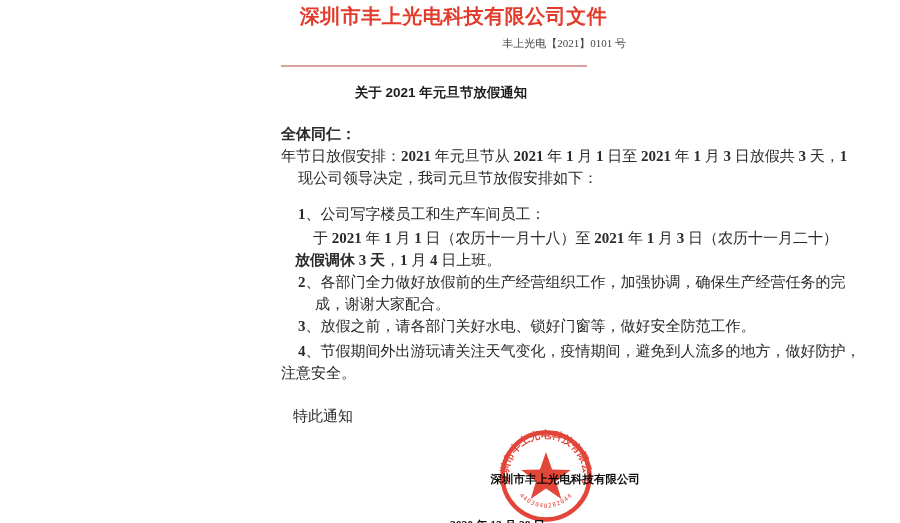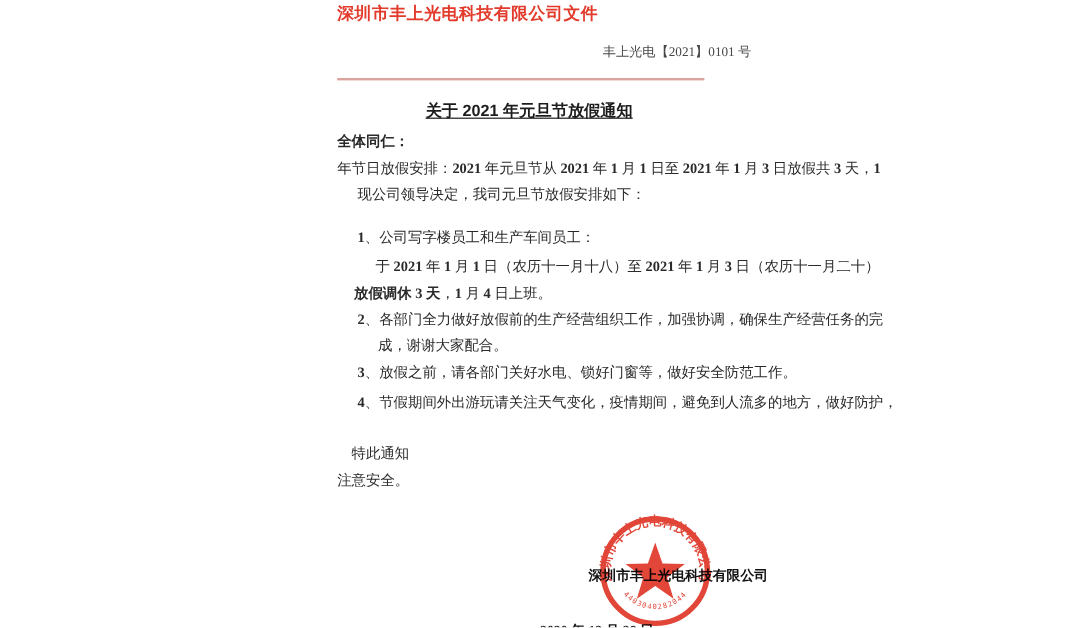--- a/index.html
+++ b/index.html
@@ -7,42 +7,42 @@
     position:relative;
     width:900px;height:523px;
     background:#ffffff;
     overflow:hidden;
     font-family:"Liberation Serif","DejaVu Serif",serif;
     color:#2a2a2a;
   }
   .col{position:absolute;left:281px;top:0;width:345px;}
   .org-title{
     position:absolute;left:0;top:3px;width:345px;
-    text-align:left;
+    text-align:center;
     font-family:"Liberation Sans","DejaVu Sans",sans-serif;
-    font-weight:bold;font-size:14px;letter-spacing:.5px;
+    font-weight:bold;font-size:20px;letter-spacing:.5px;
     color:#e23a2b;white-space:nowrap;
   }
   .doc-no{
     position:absolute;left:0;top:36px;width:345px;
     text-align:right;font-size:11px;color:#474747;white-space:nowrap;
   }
   .rule{
     position:absolute;left:0;top:65px;width:306px;height:2px;
     background:#dba39d;
   }
   .notice-title{
     position:absolute;left:0;top:84px;width:320px;
     text-align:center;
     font-family:"Liberation Sans","DejaVu Sans",sans-serif;
-    font-weight:bold;font-size:13.5px;color:#1c1c1c;white-space:nowrap;text-decoration:underline;
+    font-weight:bold;font-size:13.5px;color:#1c1c1c;white-space:nowrap;
   }
   .body-block{
-    position:absolute;left:0;top:107px;width:345px;
-    font-size:12px;line-height:22px;
+    position:absolute;left:0;top:123px;width:345px;
+    font-size:15px;line-height:22px;
   }
   .bl{white-space:nowrap;}
   .b{font-weight:bold;}
   .greet{font-weight:bold;}
   .mt14{margin-top:14px;}
   .mt2{margin-top:2px;}
   .mt3{margin-top:3px;text-align:center;}
   .closing{margin-top:21px;padding-left:12px;}
   .sig{
     position:absolute;left:450px;top:472px;width:190px;
@@ -74,22 +74,22 @@
       <div class="bl greet">全体同仁：</div>
       <div class="bl"><span>年节日放假安排：</span><span class="b">2021</span><span> 年元旦节从 </span><span class="b">2021</span><span> 年 </span><span class="b">1</span><span> 月 </span><span class="b">1</span><span> 日至 </span><span class="b">2021</span><span> 年 </span><span class="b">1</span><span> 月 </span><span class="b">3</span><span> 日放假共 </span><span class="b">3</span><span> 天，</span><span class="b">1</span></div>
       <div class="bl" style="padding-left:17px"><span>现公司领导决定，我司元旦节放假安排如下：</span></div>
       <div class="bl mt14" style="padding-left:17px"><span class="b">1</span><span>、公司写字楼员工和生产车间员工：</span></div>
       <div class="bl mt2" style="padding-left:32px"><span>于 </span><span class="b">2021</span><span> 年 </span><span class="b">1</span><span> 月 </span><span class="b">1</span><span> 日（农历十一月十八）至 </span><span class="b">2021</span><span> 年 </span><span class="b">1</span><span> 月 </span><span class="b">3</span><span> 日（农历十一月二十）</span></div>
       <div class="bl" style="padding-left:14px"><span class="b">放假调休 3 天</span><span>，</span><span class="b">1</span><span> 月 </span><span class="b">4</span><span> 日上班。</span></div>
       <div class="bl" style="padding-left:17px"><span class="b">2</span><span>、各部门全力做好放假前的生产经营组织工作，加强协调，确保生产经营任务的完</span></div>
       <div class="bl" style="padding-left:34px"><span>成，谢谢大家配合。</span></div>
       <div class="bl" style="padding-left:17px"><span class="b">3</span><span>、放假之前，请各部门关好水电、锁好门窗等，做好安全防范工作。</span></div>
       <div class="bl mt3" style="padding-left:17px"><span class="b">4</span><span>、节假期间外出游玩请关注天气变化，疫情期间，避免到人流多的地方，做好防护，</span></div>
+      <div class="bl"><span>注意安全。</span></div>
       <div class="bl closing">特此通知</div>
-      <div class="bl"><span>注意安全。</span></div>
     </div>
   </div>
 
   <div class="sig">深圳市丰上光电科技有限公司</div>
   <div class="sig-date">2020 年 12 月 28 日</div>
 
   <div class="seal">
     <svg width="96" height="96" viewBox="0 0 96 96">
       <defs>
         <path id="arcTop" d="M 13.6 64 A 38 38 0 1 1 82.4 64" fill="none"></path>

